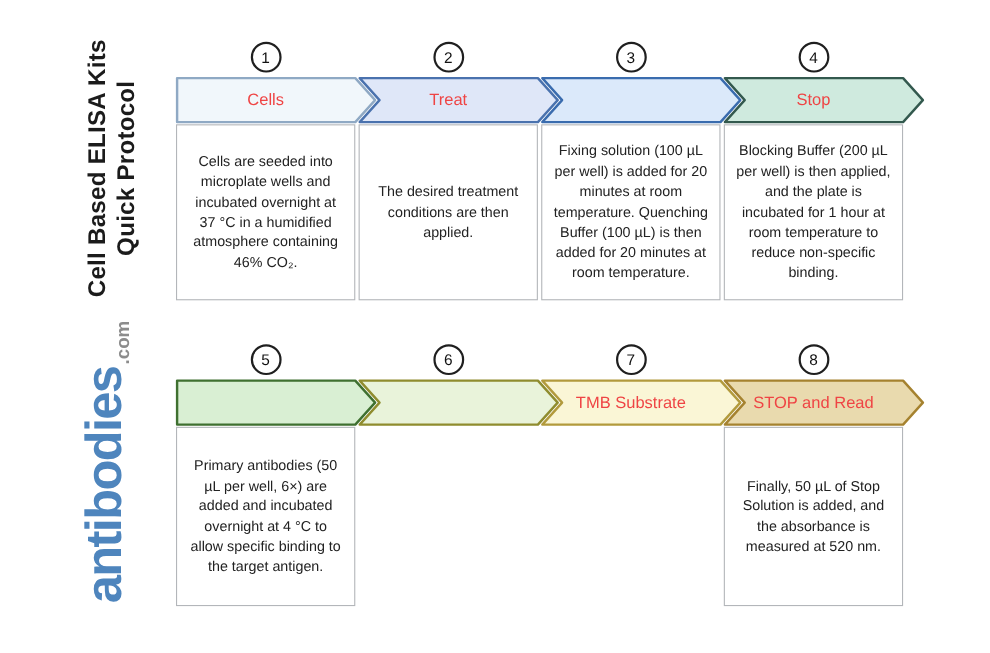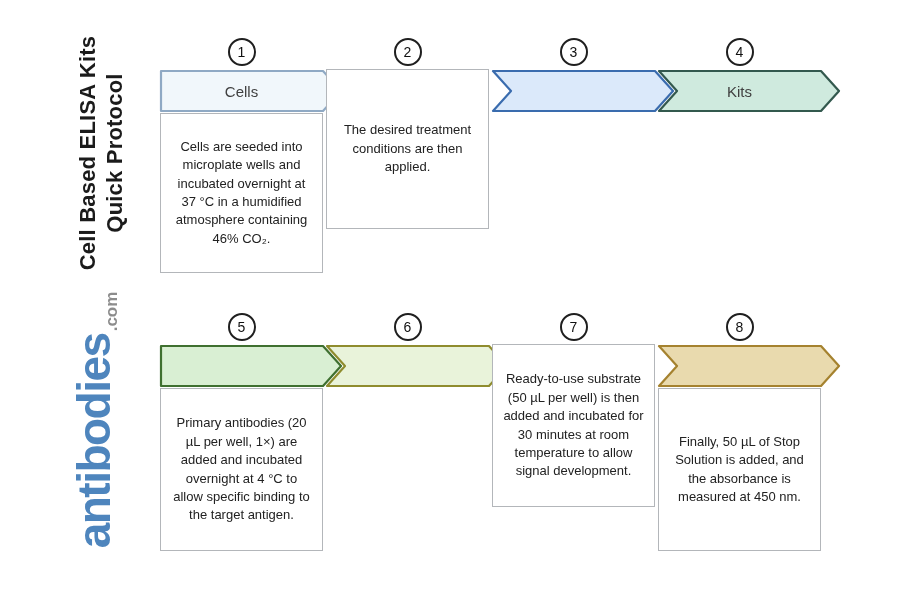--- a/index.html
+++ b/index.html
@@ -31,21 +31,21 @@
   .col { width:163px; display:flex; flex-direction:column; align-items:center; position:relative; }
   .badge {
     width:28px; height:28px; border:2px solid #1f1f1f; border-radius:50%;
     background:#fff; display:flex; align-items:center; justify-content:center;
     font-size:14px; font-weight:500; margin-bottom:3px; color:#111;
   }
   .arrow-wrap { position:relative; width:163px; height:44px; }
   .arrow-wrap svg { position:absolute; left:0; top:0; width:182px; height:44px; overflow:visible; }
   .arrow-label {
     position:absolute; left:0; top:50%; transform:translateY(-50%);
-    width:163px; text-align:center; font-size:15px; color:#404040;
+    width:163px; text-align:center; font-size:15px; color:#ef4444;
   }
   .desc-box {
     width:163px; border:1.5px solid #b3b6ba; background:#fff;
     display:flex; align-items:center; justify-content:center;
     padding:8px 9px; text-align:center;
     font-size:13px; line-height:1.42; color:#222;
   }
   .row-1 .desc-box { height:160px; }
   .row-2 .desc-box { height:163px; }
 </style>
@@ -78,93 +78,109 @@
       </div>
       <div class="desc-box">
         <p>Cells are seeded into microplate wells and incubated overnight at 37 °C in a humidified atmosphere containing 46% CO₂.</p>
         </div>
     </div>
 
     <div class="col">
       <div class="badge">
         <span>2</span>
         </div>
+      <div class="arrow-wrap">
+        <svg viewBox="0 0 182 44">
+          <polygon points="1,2 163,2 181,22 163,42 1,42 19,22" stroke-width="2.2" stroke-linejoin="round" fill="#dfe7f8" stroke="#4a72ae"></polygon>
+          </svg>
+        <div class="arrow-label">Treat</div>
+      </div>
       <div class="desc-box">
         <p>The desired treatment conditions are then applied.</p>
         </div>
     </div>
 
     <div class="col">
       <div class="badge">
         <span>3</span>
         </div>
       <div class="arrow-wrap">
         <svg viewBox="0 0 182 44">
           <polygon points="1,2 163,2 181,22 163,42 1,42 19,22" stroke-width="2.2" stroke-linejoin="round" fill="#dbe9fa" stroke="#3a6cae"></polygon>
           </svg>
       </div>
+      <div class="desc-box">
+        <p>Fixing solution (100 µL per well) is added for 20 minutes at room temperature. Quenching Buffer (100 µL) is then added for 20 minutes at room temperature.</p>
+        </div>
     </div>
 
     <div class="col">
       <div class="badge">
         <span>4</span>
         </div>
       <div class="arrow-wrap">
         <svg viewBox="0 0 182 44">
           <polygon points="1,2 163,2 181,22 163,42 1,42 19,22" stroke-width="2.2" stroke-linejoin="round" fill="#cfeade" stroke="#33594e"></polygon>
           </svg>
-        <div class="arrow-label">Kits</div>
+        <div class="arrow-label">Stop</div>
       </div>
+      <div class="desc-box">
+        <p>Blocking Buffer (200 µL per well) is then applied, and the plate is incubated for 1 hour at room temperature to reduce non-specific binding.</p>
+        </div>
     </div>
   </div>
 
   <div class="row row-2">
 
     <div class="col">
       <div class="badge">
         <span>5</span>
         </div>
       <div class="arrow-wrap">
         <svg viewBox="0 0 182 44">
           <polygon points="1,2 163,2 181,22 163,42 1,42" stroke-width="2.2" stroke-linejoin="round" fill="#d9efd3" stroke="#3f7030"></polygon>
           </svg>
       </div>
       <div class="desc-box">
-        <p>Primary antibodies (20 µL per well, 1×) are added and incubated overnight at 4 °C to allow specific binding to the target antigen.</p>
+        <p>Primary antibodies (50 µL per well, 6×) are added and incubated overnight at 4 °C to allow specific binding to the target antigen.</p>
         </div>
     </div>
 
     <div class="col">
       <div class="badge">
         <span>6</span>
         </div>
       <div class="arrow-wrap">
         <svg viewBox="0 0 182 44">
           <polygon points="1,2 163,2 181,22 163,42 1,42 19,22" stroke-width="2.2" stroke-linejoin="round" fill="#e9f3da" stroke="#8f8c2e"></polygon>
           </svg>
       </div>
     </div>
 
     <div class="col">
       <div class="badge">
         <span>7</span>
         </div>
-      <div class="desc-box">
-        <p>Ready-to-use substrate (50 µL per well) is then added and incubated for 30 minutes at room temperature to allow signal development.</p>
-        </div>
+      <div class="arrow-wrap">
+        <svg viewBox="0 0 182 44">
+          <polygon points="1,2 163,2 181,22 163,42 1,42 19,22" stroke-width="2.2" stroke-linejoin="round" fill="#faf6d6" stroke="#b29a3c"></polygon>
+          </svg>
+        <div class="arrow-label">TMB Substrate</div>
+      </div>
     </div>
 
     <div class="col">
       <div class="badge">
         <span>8</span>
         </div>
       <div class="arrow-wrap">
         <svg viewBox="0 0 182 44">
           <polygon points="1,2 163,2 181,22 163,42 1,42 19,22" stroke-width="2.2" stroke-linejoin="round" fill="#e9daae" stroke="#a5822f"></polygon>
           </svg>
+        <div class="arrow-label">STOP and Read</div>
       </div>
       <div class="desc-box">
-        <p>Finally, 50 µL of Stop Solution is added, and the absorbance is measured at 450 nm.</p>
+        <p>Finally, 50 µL of Stop Solution is added, and the absorbance is measured at 520 nm.</p>
         </div>
     </div>
   </div>
 
 </div>
 
 </body></html>

